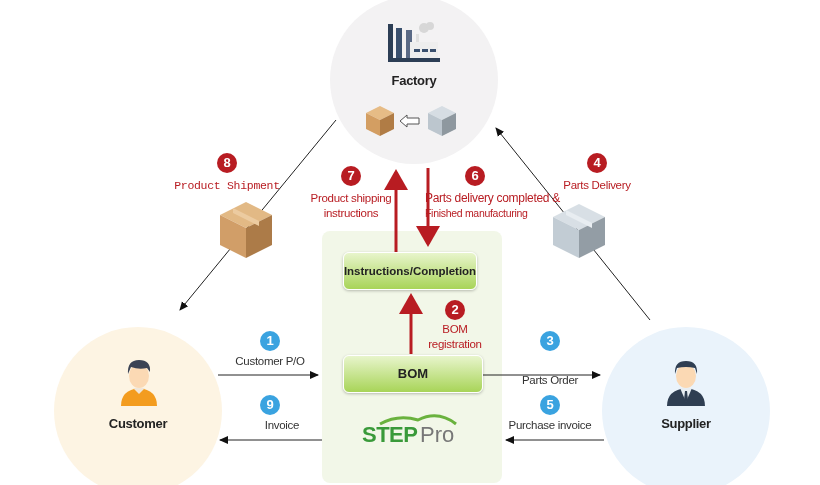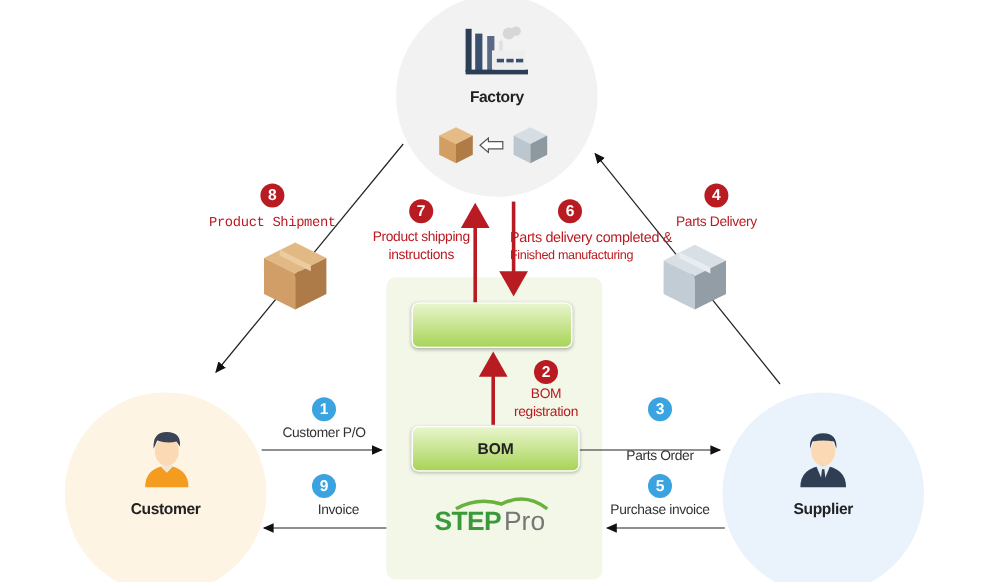--- a/index.html
+++ b/index.html
@@ -100,20 +100,21 @@
 <div class="lbl red" style="left:547px;top:178px;width:100px;">Parts Delivery</div>
 <svg class="abs" style="left:551px;top:202px;" width="56" height="58" viewBox="0 0 56 58">
     <path d="M28 2 L54 15 L28 28 L2 15 Z" fill="#d8dfe5"></path>
     <path d="M2 15 L28 28 L28 56 L2 43 Z" fill="#c2ccd4"></path>
     <path d="M54 15 L28 28 L28 56 L54 43 Z" fill="#939da5"></path>
     <path d="M15 8 L41 21 L41 26 L15 13 Z" fill="#e8edf1"></path>
   </svg>
 
 <div class="greenbox" style="left:343px;top:252px;width:132px;height:36px;">
   <div>
+      <div>Instructions/Completion</div>
     </div>
 </div>
 
 <div class="badge red" style="left:445px;top:300px;">2</div>
 <div class="lbl red" style="left:425px;top:322px;width:60px;">BOM</div>
 <div class="lbl red" style="left:420px;top:337px;width:70px;">registration</div>
 
 <div class="greenbox" style="left:343px;top:355px;width:138px;height:36px;font-size:13px;">BOM</div>
 
 <div class="abs" style="left:358px;top:412px;width:110px;height:34px;">

